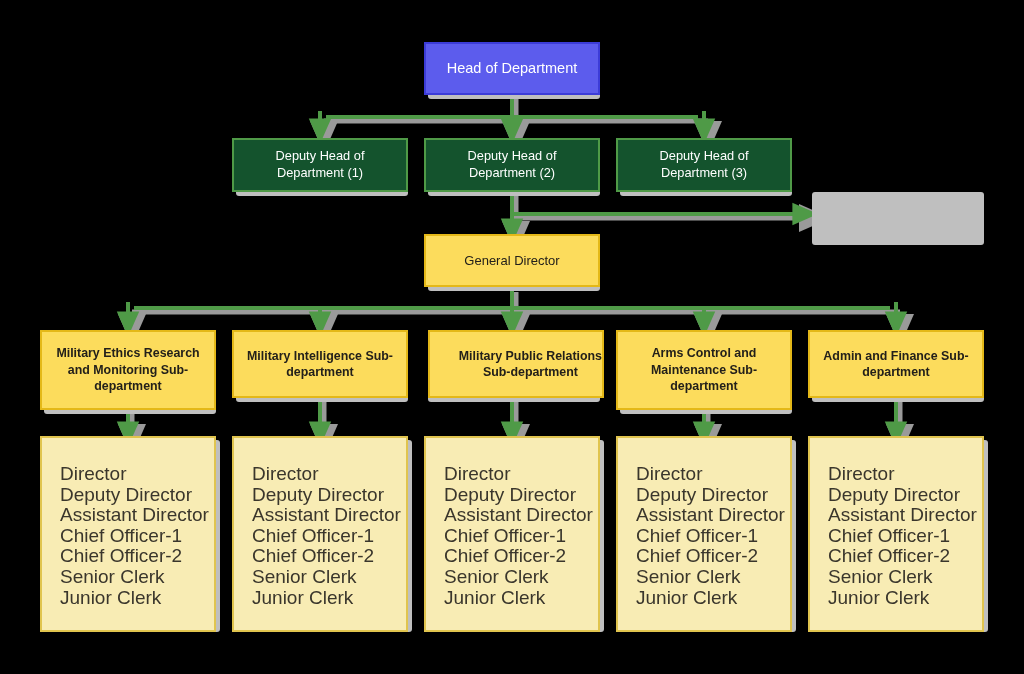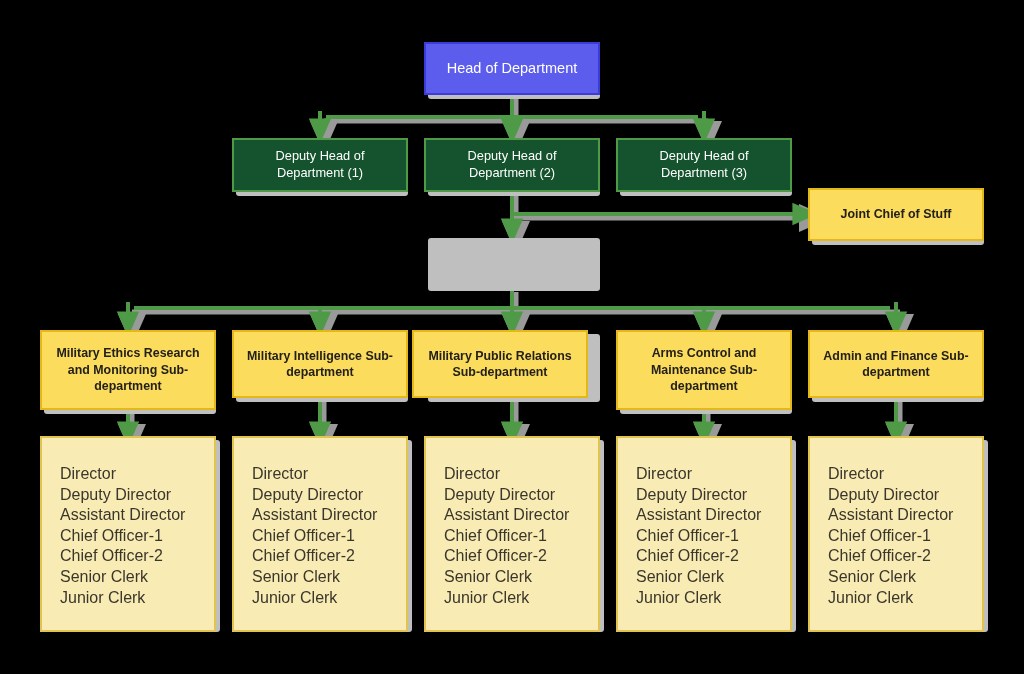--- a/index.html
+++ b/index.html
@@ -63,21 +63,21 @@
     background: #fcdc5c;
     border: 2px solid #e4b818;
     color: #23201a;
     font-size: 12.4px;
     font-weight: bold;
   }
   .n-list {
     background: #f8ecb4;
     border: 2px solid #e0c44e;
     color: #3a362c;
-    font-size: 16px;
+    font-size: 19px;
     font-weight: 400;
     display: block;
     text-align: left;
     padding: 26px 0 0 18px;
   }
   .n-list .role-line {
     line-height: 20.6px;
     white-space: nowrap;
   }
   .lbl { display: block; white-space: pre-line; }
@@ -180,35 +180,35 @@
   </div>
   <div class="node n-deputy" style="left:424px;top:138px;width:176px;height:54px;">
     <span class="lbl">Deputy Head of
 Department (2)</span>
   </div>
   <div class="node n-deputy" style="left:616px;top:138px;width:176px;height:54px;">
     <span class="lbl">Deputy Head of
 Department (3)</span>
   </div>
 
-  <div class="node n-gold-bold" style="left:808px;top:188px;width:176px;height:53px;">
-    <span class="lbl">Joint Chief of Stuff</span>
-  </div>
-
+
+  <div class="node n-gold" style="left:424px;top:234px;width:176px;height:53px;">
+    <span class="lbl">General Director</span>
+  </div>
 
   <div class="node n-gold-bold" style="left:40px;top:330px;width:176px;height:80px;">
     <span class="lbl">Military Ethics Research
 and Monitoring Sub-
 department</span>
   </div>
   <div class="node n-gold-bold" style="left:232px;top:330px;width:176px;height:68px;">
     <span class="lbl">Military Intelligence Sub-
 department</span>
   </div>
-  <div class="node n-gold-bold" style="left:412px;top:330px;width:176px;height:68px;">
+  <div class="node n-gold-bold" style="left:428px;top:330px;width:176px;height:68px;justify-content:flex-end;">
     <span class="lbl">Military Public Relations
 Sub-department</span>
   </div>
   <div class="node n-gold-bold" style="left:616px;top:330px;width:176px;height:80px;">
     <span class="lbl">Arms Control and
 Maintenance Sub-
 department</span>
   </div>
   <div class="node n-gold-bold" style="left:808px;top:330px;width:176px;height:68px;">
     <span class="lbl">Admin and Finance Sub-

